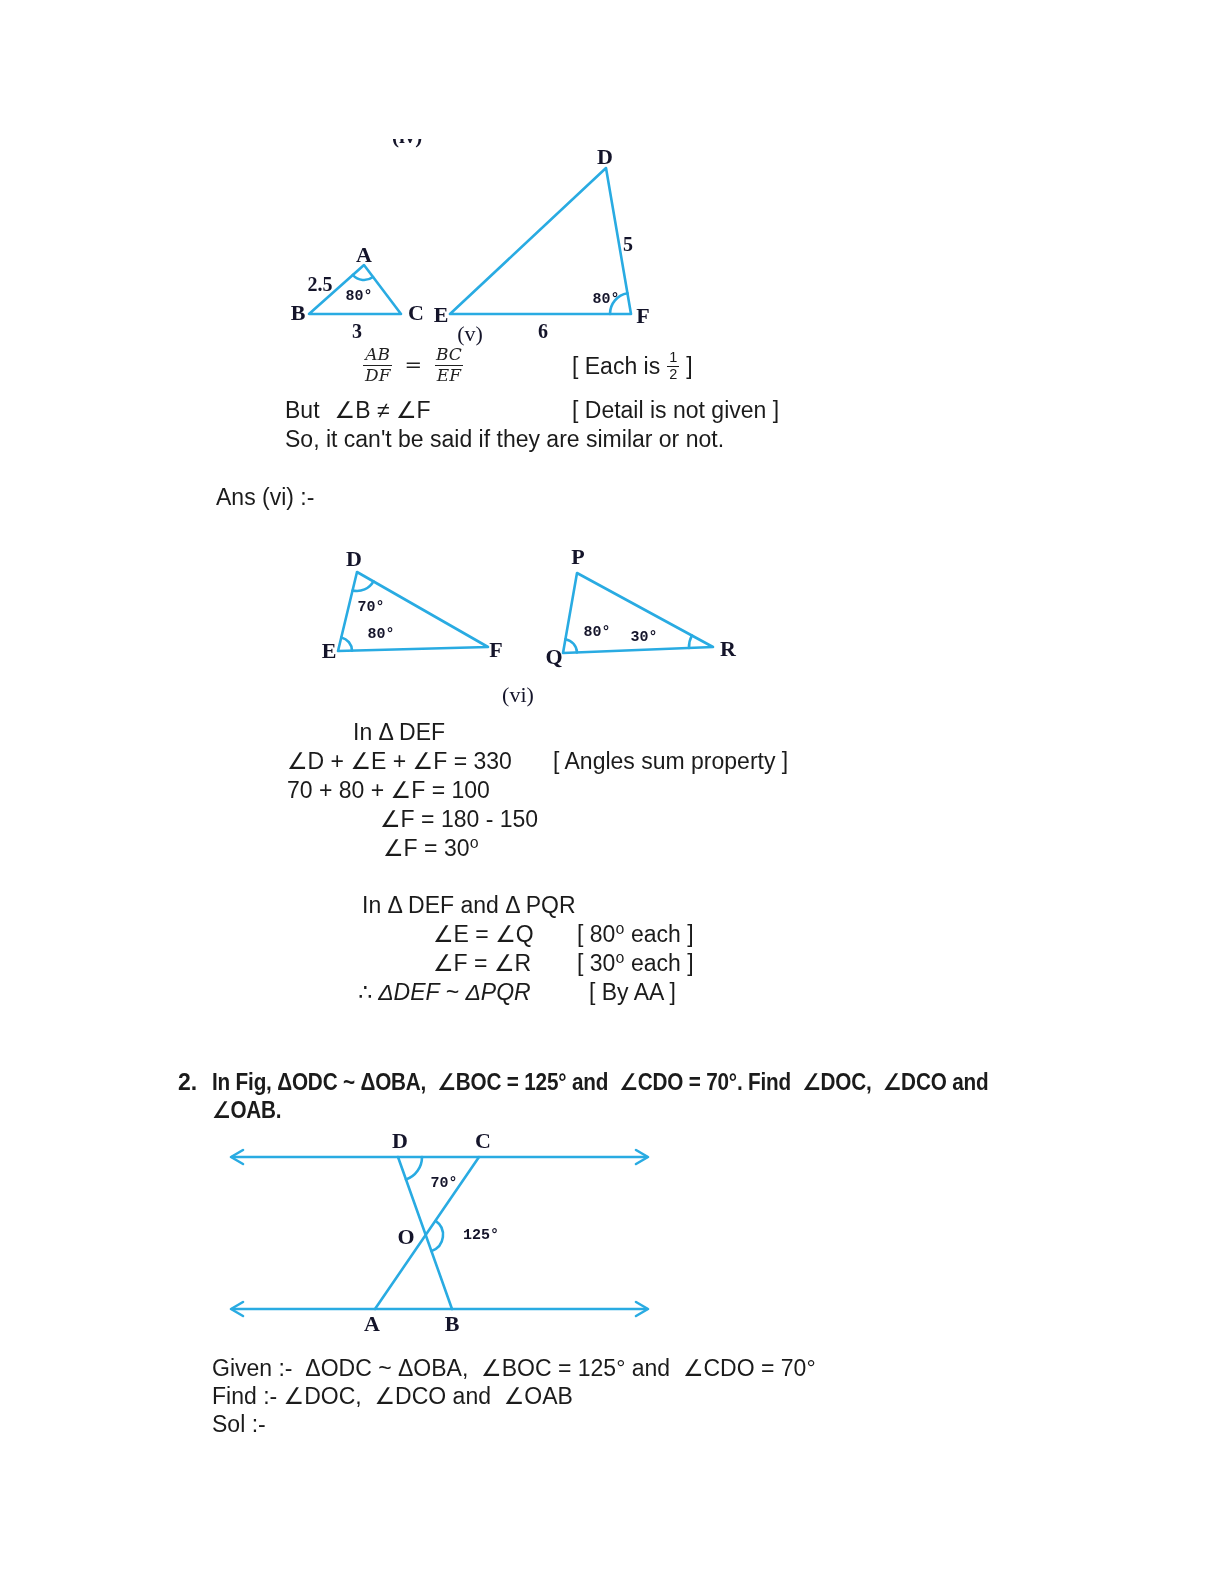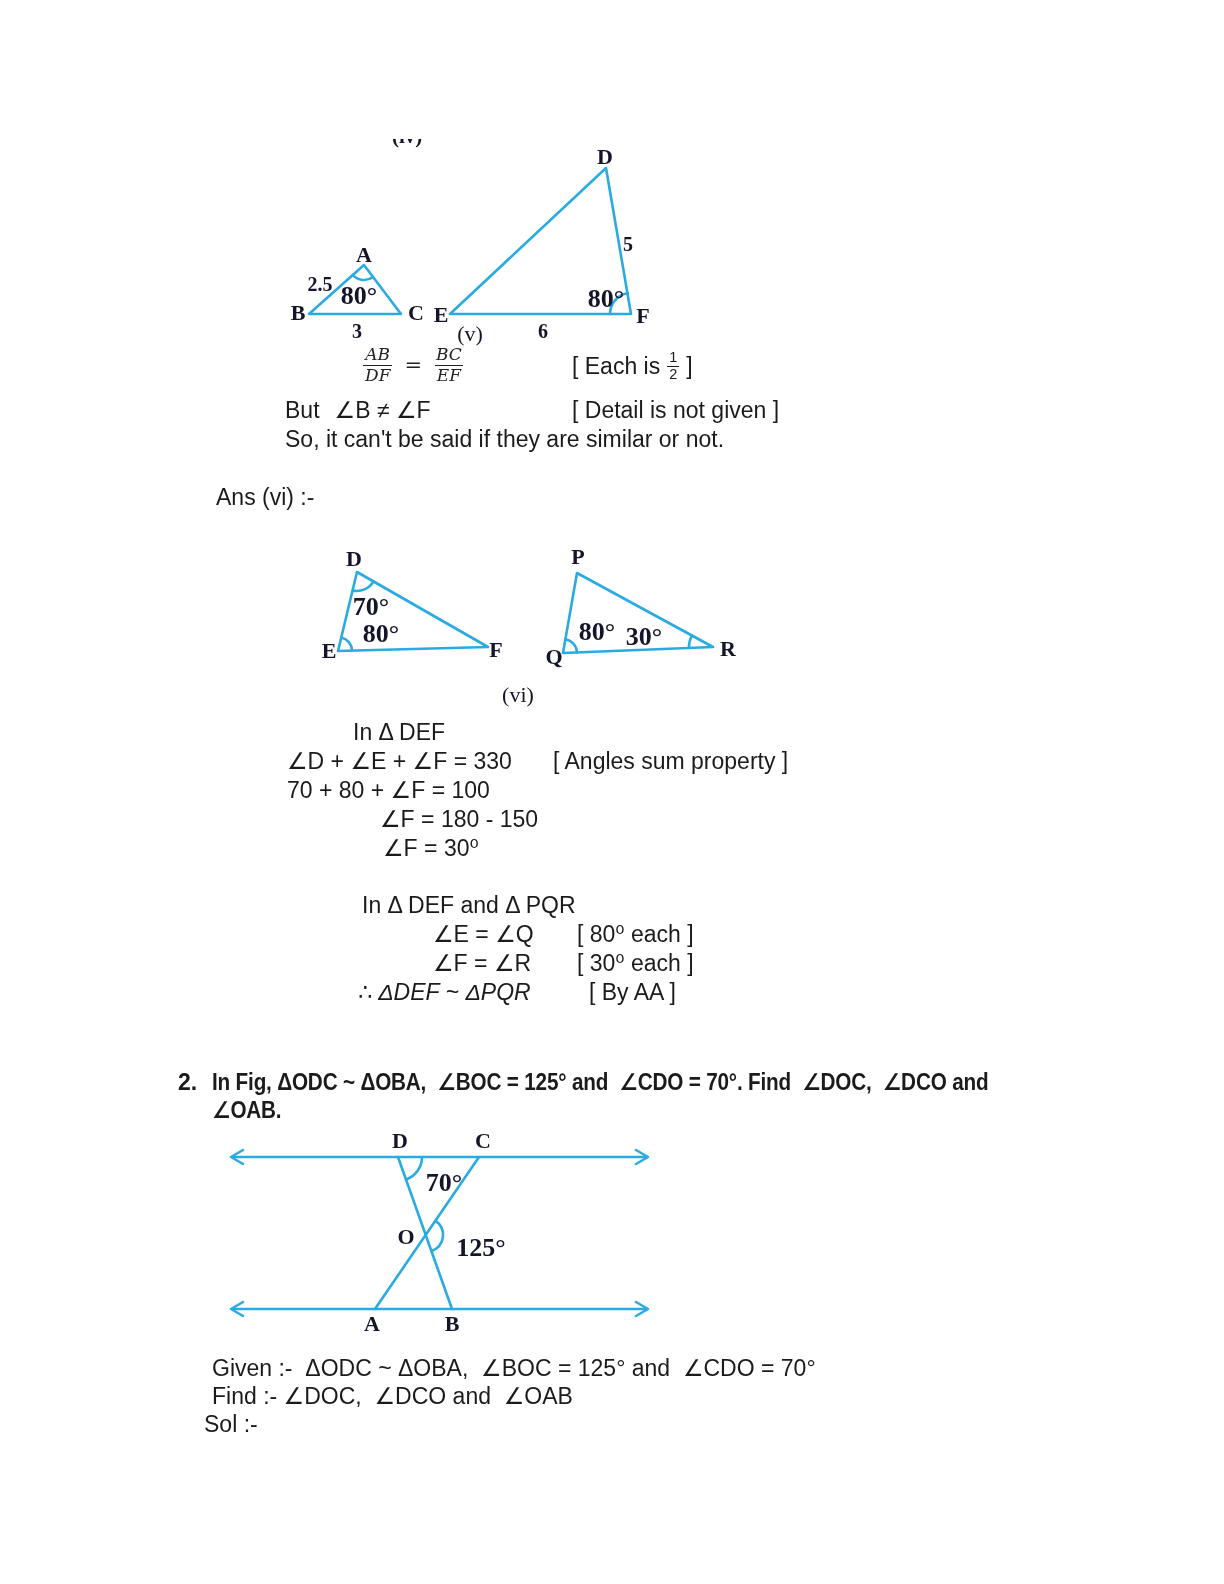--- a/index.html
+++ b/index.html
@@ -10,21 +10,21 @@
   .bold{font-weight:700;}
   .cond{transform:scaleX(0.9);transform-origin:0 0;letter-spacing:-0.2px;}
   .row{display:flex;align-items:center;}
 
   
   .fig{position:absolute;}
   .fig svg{position:absolute;left:0;top:0;overflow:visible;display:block;}
   .flabel{position:absolute;transform:translate(-50%,-50%);
           font-family:"Liberation Serif","DejaVu Serif",serif;font-weight:700;
           font-size:22px;color:#14142a;white-space:nowrap;line-height:1;}
-  .fangle{font-size:26px;}
+  .fangle{font-size:15px;font-family:Liberation Mono, monospace;}
   .fnum{font-size:20px;}
   .fcap{font-weight:400;font-size:22px;}
   .clip{position:absolute;overflow:hidden;}
   .clip span{display:block;font-family:"Liberation Serif","DejaVu Serif",serif;
              font-weight:700;font-size:21px;margin-top:-15px;color:#14142a;}
 
   
   .frac{display:inline-flex;flex-direction:column;align-items:center;
         font-family:"DejaVu Serif","Liberation Serif",serif;font-style:italic;
         font-size:17px;line-height:1.15;color:#222;}
@@ -151,20 +151,20 @@
         <path d="M 197.0 29.0 A 24 24 0 0 1 181.0 51.6"></path>
         <path d="M 210.6 92.9 A 17 17 0 0 1 206.6 123.0"></path>
       </g>
     </svg>
     <span class="flabel" style="left:175px;top:13px;">D</span>
     <span class="flabel" style="left:258px;top:13px;">C</span>
     <span class="flabel" style="left:181px;top:109px;">O</span>
     <span class="flabel" style="left:147px;top:196px;">A</span>
     <span class="flabel" style="left:227px;top:196px;">B</span>
     <span class="flabel fangle" style="left:219px;top:55px;">70°</span>
-    <span class="flabel fangle" style="left:256px;top:120px;">125°</span>
+    <span class="flabel fangle" style="left:256px;top:107px;">125°</span>
   </div>
 
   <div class="abs t" style="left:212px;top:1355px;">Given :-  ΔODC ~ ΔOBA,  ∠BOC = 125° and  ∠CDO = 70°</div>
   <div class="abs t" style="left:212px;top:1383px;">Find :- ∠DOC,  ∠DCO and  ∠OAB</div>
-  <div class="abs t" style="left:204px;top:1411px;">Sol :-</div>
+  <div class="abs t" style="left:212px;top:1411px;">Sol :-</div>
 
 </div>
 
 </body></html>

